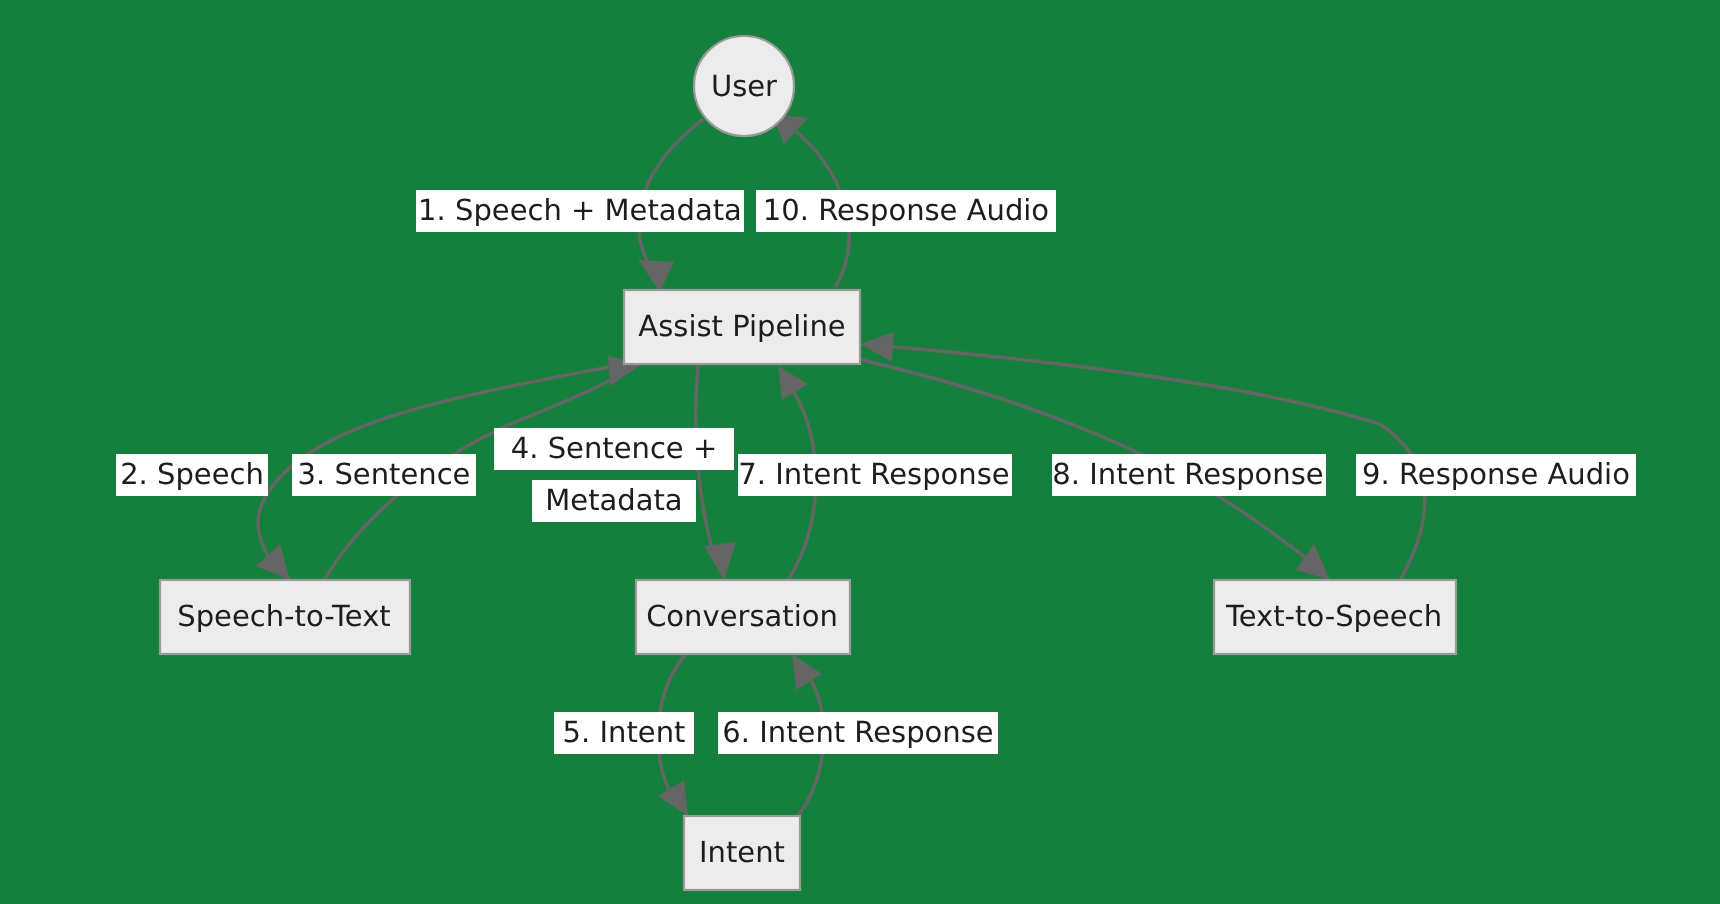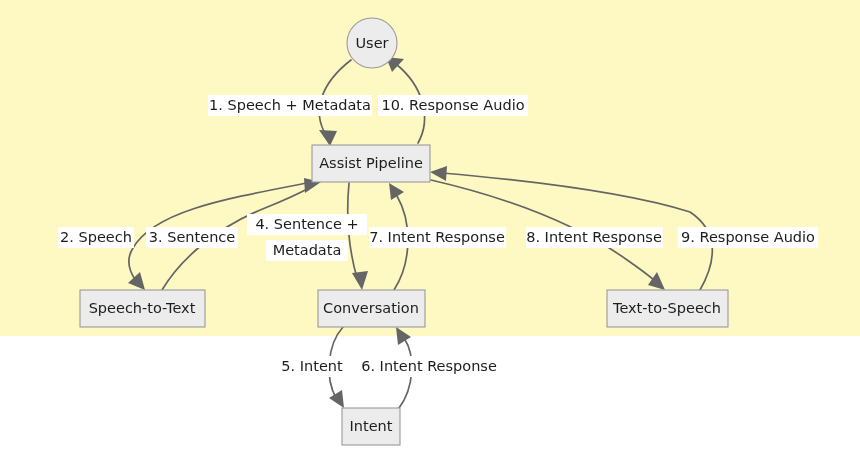--- a/index.html
+++ b/index.html
@@ -9,22 +9,22 @@
   }
   body {
     width: 860px;
     height: 452px;
     font-family: "DejaVu Sans", sans-serif;
     overflow: hidden;
   }
   #diagram-root {
     position: relative;
     width: 860px;
-    height: 336px;
-    background: #fef9c3;
+    height: 452px;
+    background: #15803d;
   }
   svg.diagram {
     display: block;
     width: 860px;
     height: 452px;
   }
   .node-shape {
     fill: #ececec;
     stroke: #9a9a9a;
     stroke-width: 1.1;

